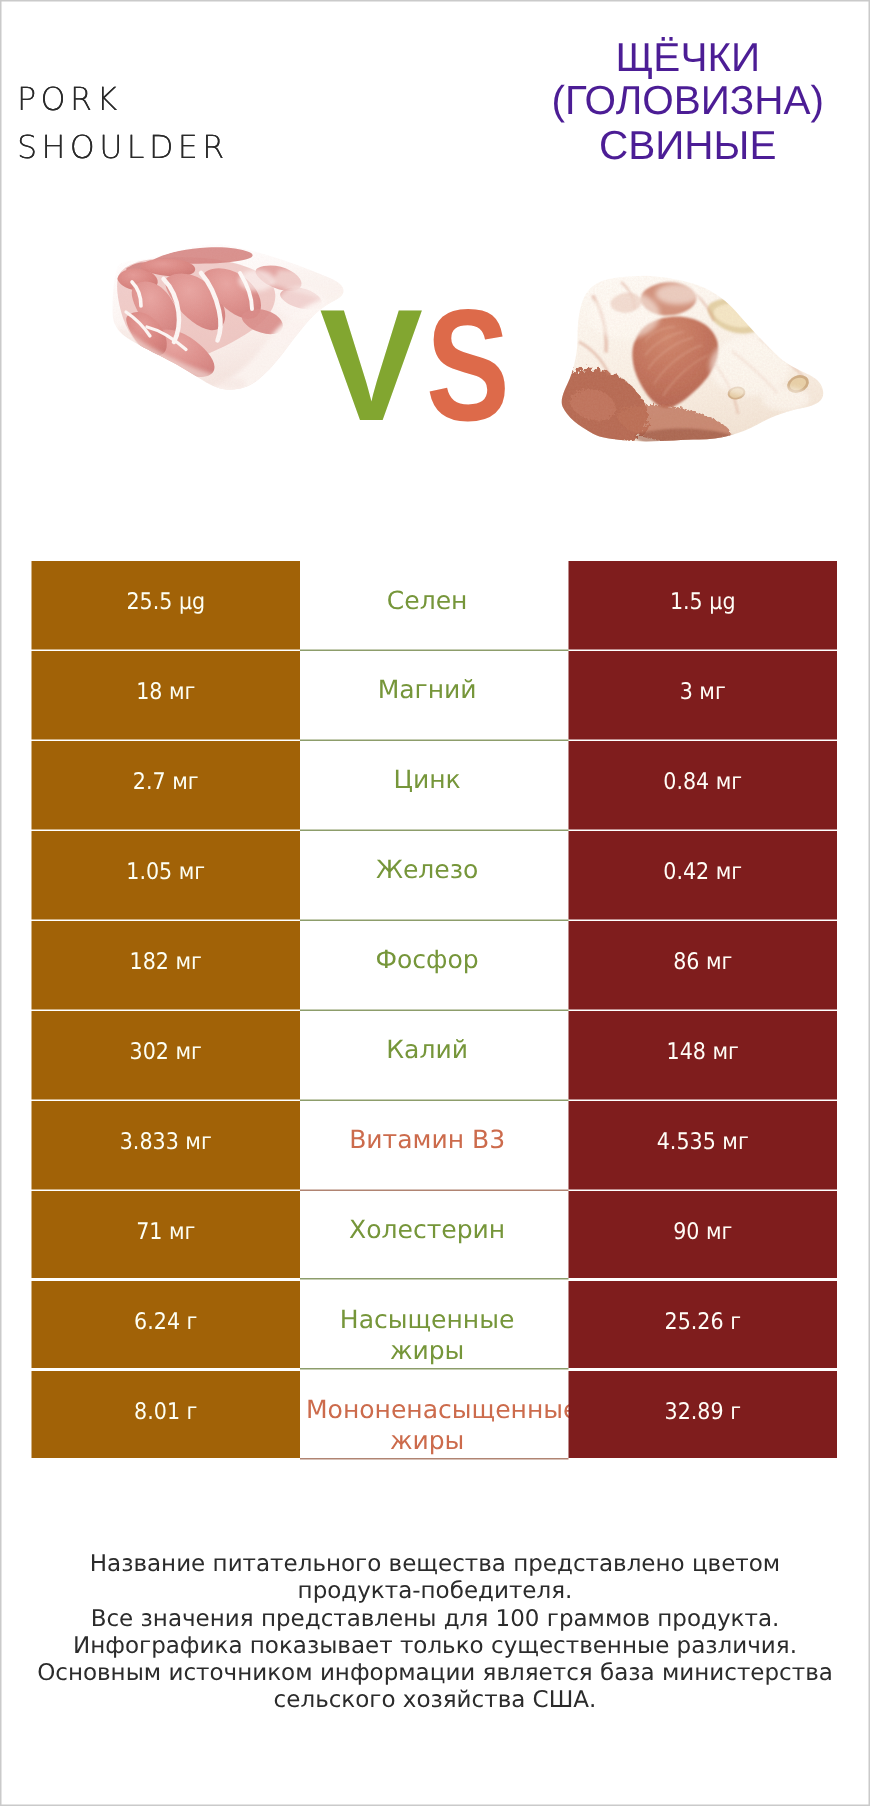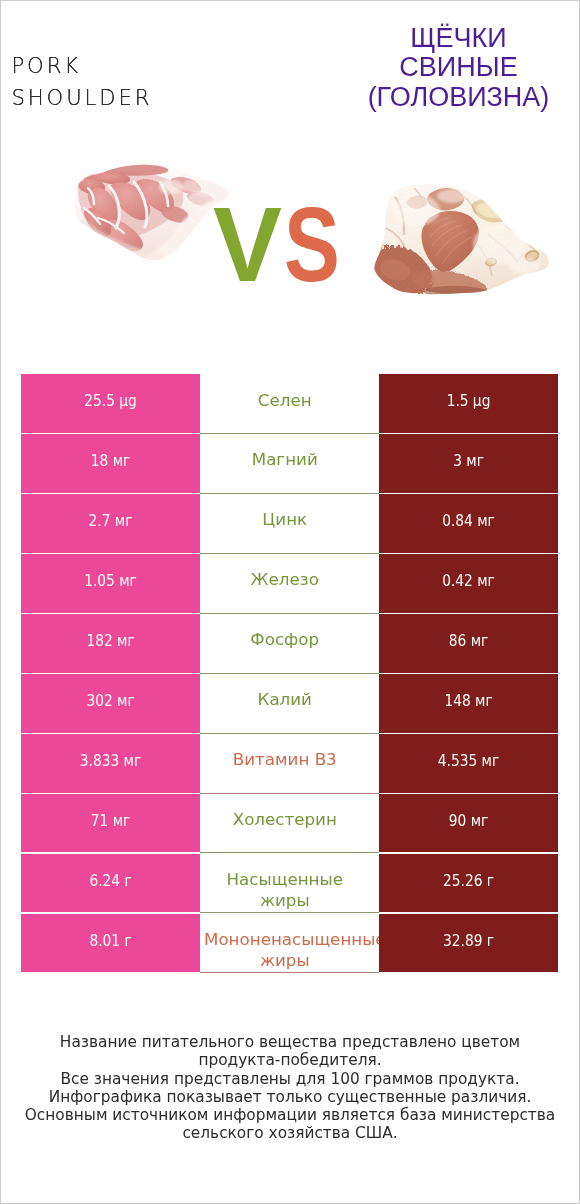--- a/index.html
+++ b/index.html
@@ -23,21 +23,21 @@
   .photo-right{left:372px;top:182px;}
   .vs{position:absolute;left:213px;top:204.3px;width:150px;white-space:nowrap;
       font-size:106px;font-weight:700;line-height:80px;font-family:"Liberation Sans",sans-serif;}
   .vs .v{color:#82a630;display:inline-block;transform:scaleX(0.975);transform-origin:left center;margin-right:0px;}
   .vs .s{color:#dd6a4a;display:inline-block;transform:scaleX(0.79);transform-origin:left center;margin-right:-13px;}
   
   .table{position:absolute;left:21px;top:374px;width:537px;}
   .row{position:relative;height:58.6px;margin-bottom:1.4px;}
   .cell{position:absolute;top:0;height:58.6px;box-sizing:border-box;
         padding-top:15.5px;text-align:center;}
-  .cL{left:0;width:179px;background:#ec4899;color:#fdfff4;
+  .cL{left:0;width:179px;background:#a16207;color:#fdfff4;
       font-family:"DejaVu Sans Condensed","DejaVu Sans",sans-serif;font-size:15.3px;font-weight:400;line-height:19.7px;padding-top:18px;}
   .cM{left:179px;width:179px;background:#fff;
       font-family:"DejaVu Sans",sans-serif;font-size:16.7px;font-weight:400;line-height:20.3px;
       padding-left:4px;padding-right:13.5px;}
   .cR{left:358px;width:179px;background:#7f1d1d;color:#fffdf7;
       font-family:"DejaVu Sans Condensed","DejaVu Sans",sans-serif;font-size:15.3px;font-weight:400;line-height:19.7px;padding-top:18px;}
   .rule{position:absolute;left:179px;width:179px;top:58.6px;height:1px;}
   .win-left .cM{color:#76963a;}
   .win-left .rule{background:#8d9d6b;}
   .win-right .cM{color:#cc6b4c;}
@@ -51,22 +51,22 @@
 <body>
 
 <div class="page">
   <div class="titles">
     <div class="title-left">
         <div class="tline">PORK</div>
         <div class="tline">SHOULDER</div>
       </div>
     <div class="title-right">
         <div class="tline">ЩЁЧКИ</div>
+        <div class="tline">(ГОЛОВИЗНА)</div>
         <div class="tline">СВИНЫЕ</div>
-        <div class="tline">(ГОЛОВИЗНА)</div>
       </div>
   </div>
   <div class="photo photo-left">
     <svg viewBox="0 0 164 106" width="164" height="106">
  <defs>
   <linearGradient id="fatL" x1="0.25" y1="0.05" x2="0.6" y2="1">
    <stop offset="0" stop-color="#fffefe"></stop>
             <stop offset="0.3" stop-color="#fdf8f6"></stop>
    <stop offset="0.62" stop-color="#faf0ec"></stop>
             <stop offset="1" stop-color="#f2e1db"></stop>

